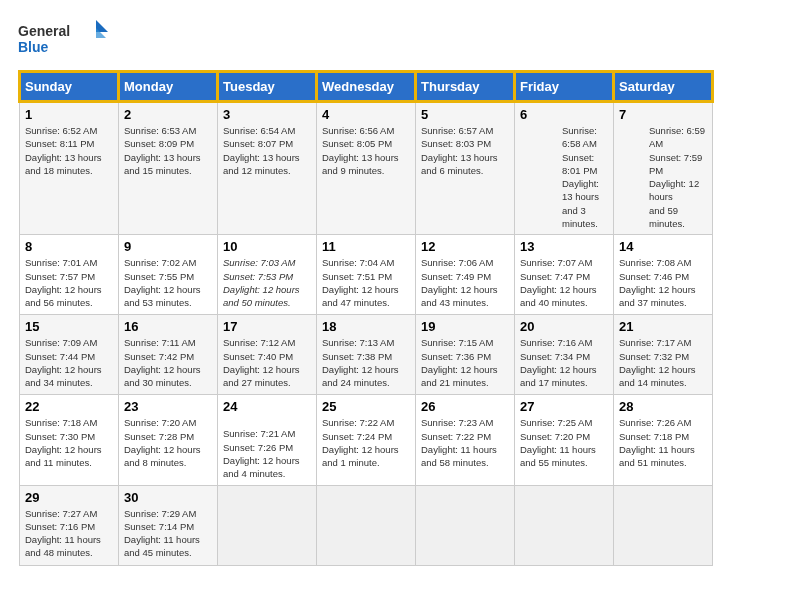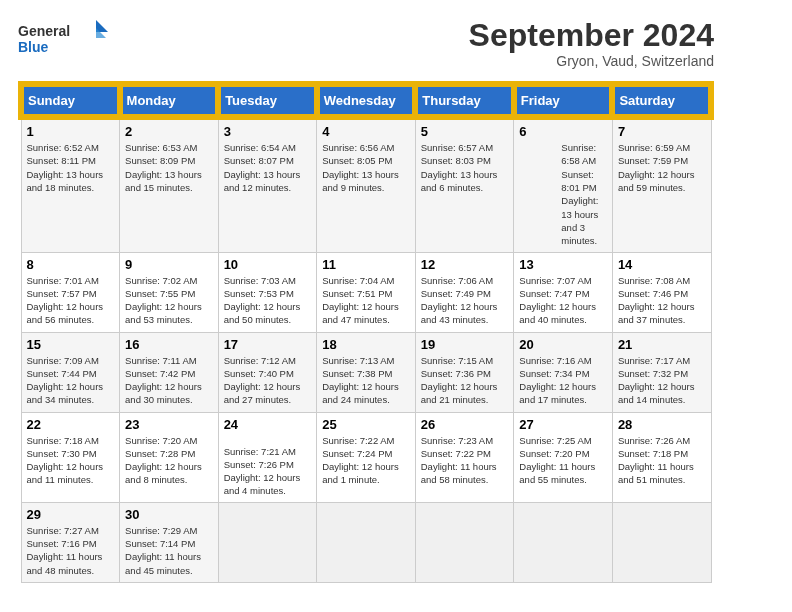--- a/index.html
+++ b/index.html
@@ -43,21 +43,21 @@
       border-collapse: collapse;
       font-size: 10.5px;
     }
     thead th {
       background-color: #2a6fc9;
       color: #fff;
       padding: 6px 4px;
       text-align: left;
       font-size: 13px;
       font-weight: bold;
-      border: 6px solid #eab308;
+      border: 3px solid #eab308;
     }
     tbody td {
       border: 1px solid #ccc;
       vertical-align: top;
       padding: 4px 5px;
       width: 14.28%;
       height: 80px;
     }
     .day-num {
       font-size: 13px;
@@ -86,24 +86,20 @@
 <div class="container">
   <div class="header">
     <div class="logo">
     <svg width="90" height="40" viewBox="0 0 90 40">
       <text x="0" y="18" font-size="14" font-weight="bold" fill="#333" font-family="Arial">General</text>
       <text x="0" y="34" font-size="14" font-weight="bold" fill="#1a6bbf" font-family="Arial">Blue</text>
       <polygon points="78,2 90,14 78,14" fill="#1a6bbf"></polygon>
       <polygon points="78,10 88,20 78,20" fill="#2a8ad4" opacity="0.7"></polygon>
     </svg>
   </div>
-    <div class="title-area">
-      <div class="month-title">September 2024</div>
-      <div class="subtitle">Gryon, Vaud, Switzerland</div>
-    </div>
   </div>
 
   <table>
     <thead>
       <tr>
       <th>Sunday</th>
           <th>Monday</th>
           <th>Tuesday</th>
           <th>Wednesday</th>
           <th>Thursday</th>
@@ -150,21 +146,21 @@
           </td>
           <td>
             <span class="day-num">6</span>
             <div class="day-info" style="white-space: pre-line; margin-left: 42px;">Sunrise: 6:58 AM
 Sunset: 8:01 PM
 Daylight: 13 hours
 and 3 minutes.</div>
           </td>
           <td>
             <span class="day-num">7</span>
-            <div class="day-info" style="white-space: pre-line;">Sunrise: 6:59 AM
+            <div class="day-info" style="white-space: pre-line; margin-left: 30px;">Sunrise: 6:59 AM
 Sunset: 7:59 PM
 Daylight: 12 hours
 and 59 minutes.</div>
           </td>
         </tr>
         <tr>
           <td>
             <span class="day-num">8</span>
             <div class="day-info" style="white-space: pre-line;">Sunrise: 7:01 AM
 Sunset: 7:57 PM
@@ -173,21 +169,21 @@
           </td>
           <td>
             <span class="day-num">9</span>
             <div class="day-info" style="white-space: pre-line;">Sunrise: 7:02 AM
 Sunset: 7:55 PM
 Daylight: 12 hours
 and 53 minutes.</div>
           </td>
           <td>
             <span class="day-num">10</span>
-            <div class="day-info" style="white-space: pre-line;">Sunrise: 7:03 AM
+            <div class="day-info" style="white-space: pre-line; font-style: italic;">Sunrise: 7:03 AM
 Sunset: 7:53 PM
 Daylight: 12 hours
 and 50 minutes.</div>
           </td>
           <td>
             <span class="day-num">11</span>
             <div class="day-info" style="white-space: pre-line;">Sunrise: 7:04 AM
 Sunset: 7:51 PM
 Daylight: 12 hours
 and 47 minutes.</div>

